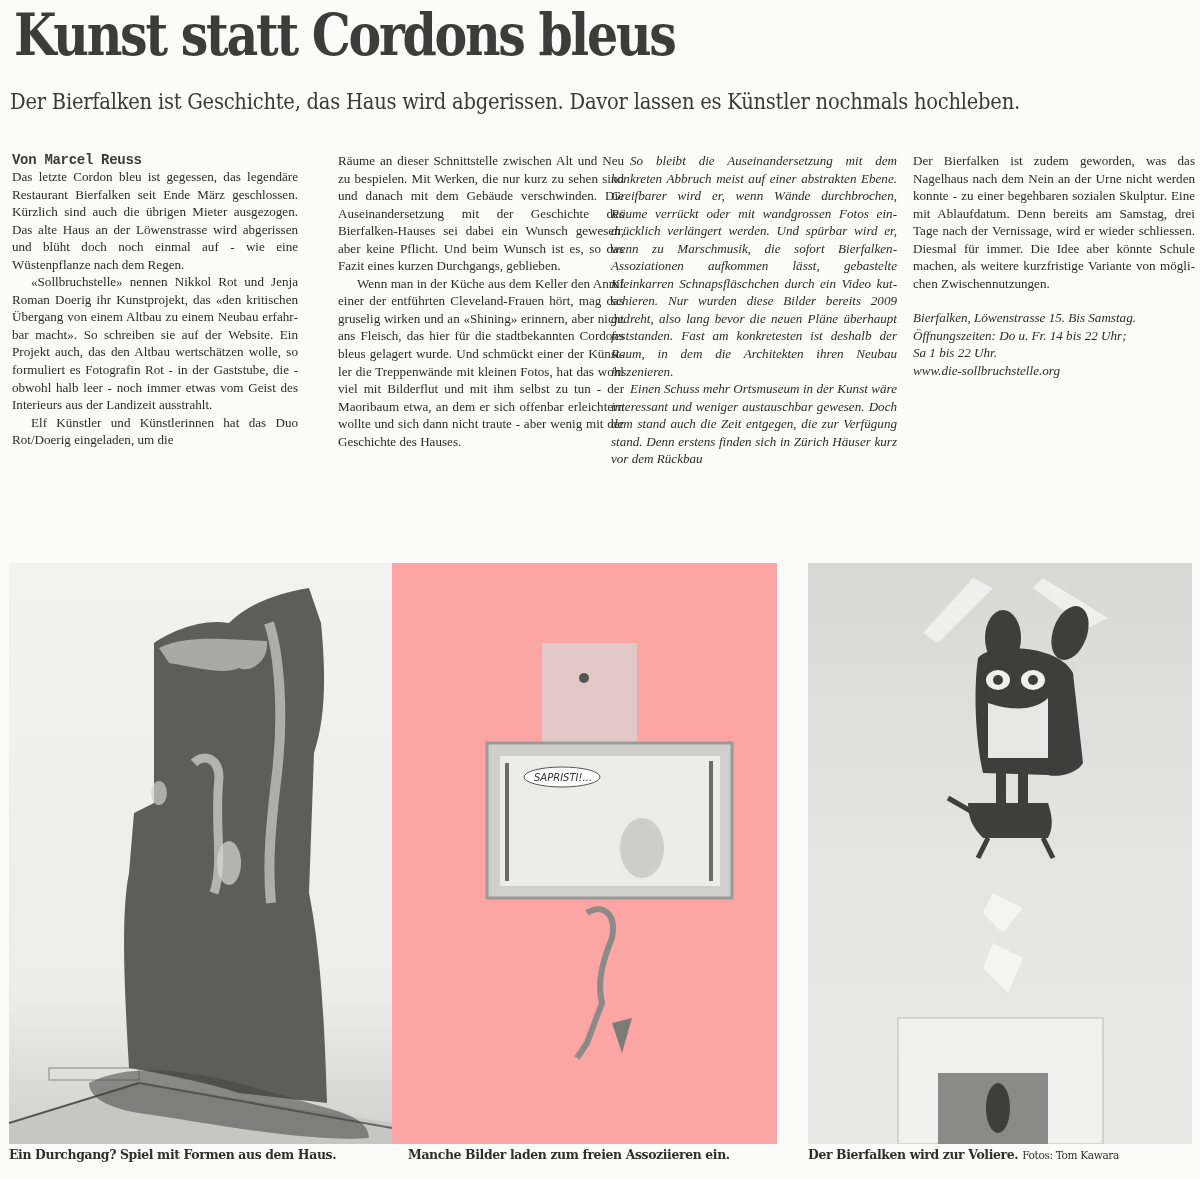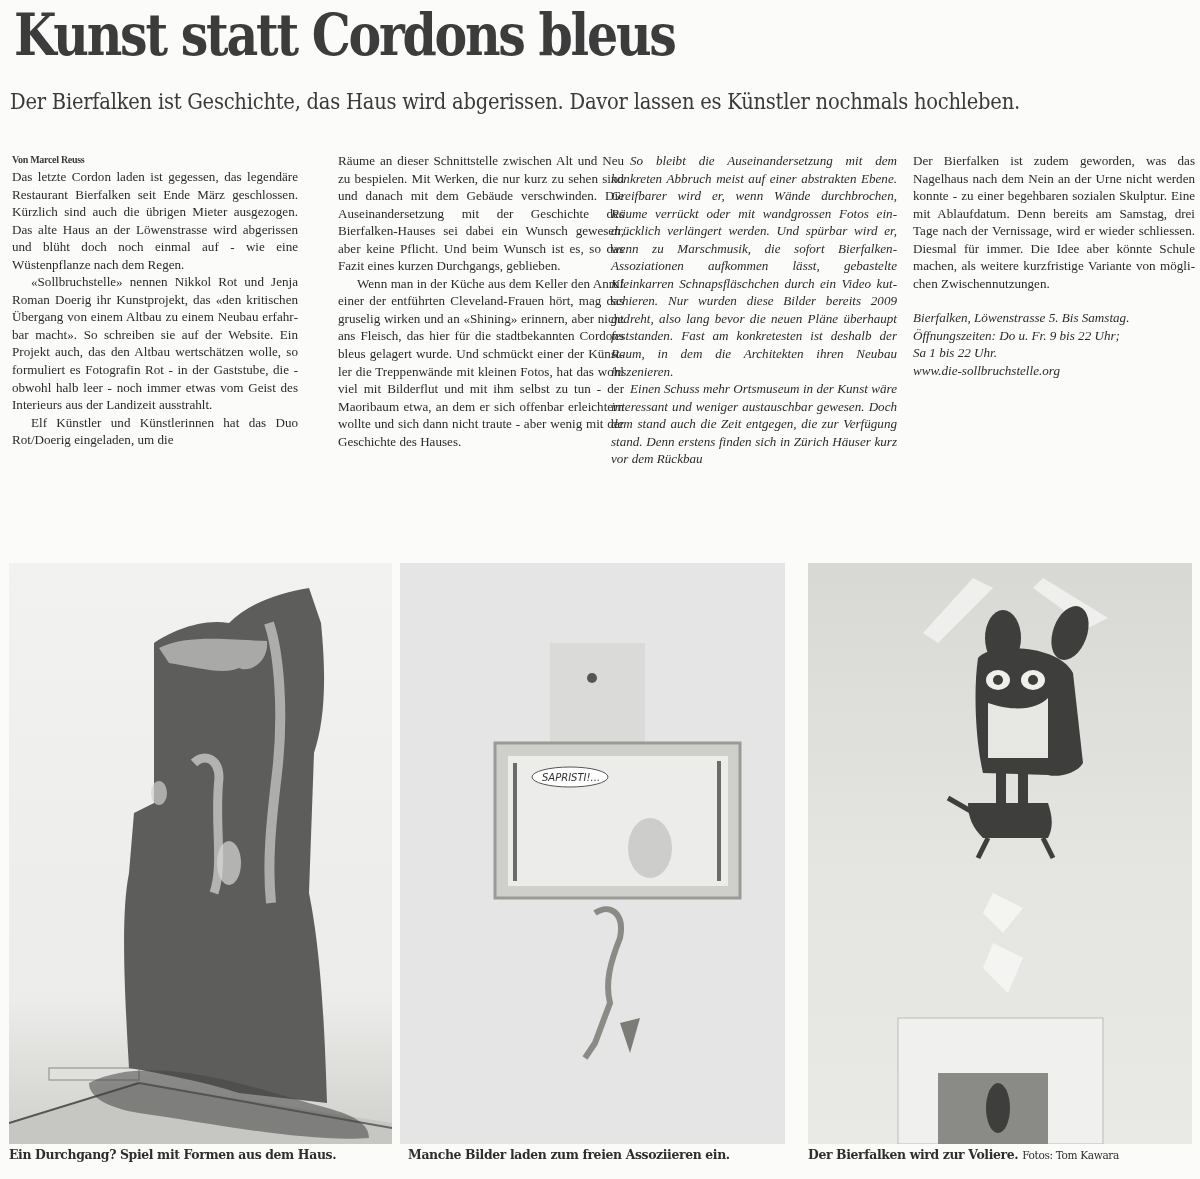--- a/index.html
+++ b/index.html
@@ -27,38 +27,38 @@
   .col {
     position: absolute; top: 152px; width: 286px;
     font-size: 13.1px; line-height: 17.55px;
     text-align: justify; color: #2a2a2a;
     font-family: "Liberation Serif", "DejaVu Serif", serif;
   }
   .col p { text-indent: 0; hyphens: manual; }
   .col p + p { text-indent: 19px; }
   .col p.noindent { text-indent: 0; }
   .byline {
-    font-family: Liberation Serif, serif;
-    font-weight: bold; font-size: 10px; line-height: 16px;
+    font-family: Liberation Mono, monospace;
+    font-weight: bold; font-size: 14px; line-height: 16px;
     color: #3a3a3a; letter-spacing: -0.3px;
   }
   .c1 { left: 12px; }
   .c2 { left: 311px; margin-left: 27px; }
   .c3 { left: 611px; font-style: italic; }
   .c4 { left: 913px; width: 282px; }
   .info { margin-top: 17px; font-style: italic; text-align: left; line-height: 17.55px; }
   .info div { text-indent: 0; }
 
   .photo {
     position: absolute; top: 563px; height: 581px;
     overflow: hidden;
     background: #e8e8e6;
   }
   .p1 { left: 9px; width: 383px; background: linear-gradient(180deg,#f2f2f0 0%,#ececea 75%,#cfcfcc 100%); }
-  .p2 { left: 400px; width: 385px; background: #e5e5e5; }
+  .p2 { left: 392px; width: 385px; background: #fca5a5; }
   .p3 { left: 808px; width: 384px; background: linear-gradient(180deg,#d8d8d5 0%,#e4e4e1 50%,#e9e9e6 100%); }
   .photo svg { position: absolute; left: 0; top: 0; width: 100%; height: 100%; }
 
   .caption {
     position: absolute; top: 1146px;
     font-family: "DejaVu Serif", "Liberation Serif", serif;
     font-weight: bold; font-size: 13.5px; color: #2e2e2e;
     white-space: nowrap; letter-spacing: -0.4px;
     transform: scaleX(0.92); transform-origin: left top;
   }
@@ -68,40 +68,40 @@
   .credit { font-weight: normal; font-size: 11.5px; }
 </style>
 </head>
 <body>
 
 <h1 class="headline">Kunst statt Cordons bleus</h1>
 <div class="subhead">Der Bierfalken ist Geschichte, das Haus wird abgerissen. Davor lassen es Künstler nochmals hochleben.</div>
 
 <div class="col c1">
   <div class="byline">Von Marcel Reuss</div>
-  <p class="noindent">Das letzte Cordon laden ist gegessen, das legendäre Restaurant Bierfalken seit Ende März geschlossen. Kürzlich sind auch die übrigen Mieter ausgezogen. Das alte Haus an der Löwenstrasse wird abgerissen und blüht doch noch einmal auf - wie eine Wüstenpflanze nach dem Regen.</p>
+  <p class="noindent">Das letzte Cordon bleu ist gegessen, das legendäre Restaurant Bierfalken seit Ende März geschlossen. Kürzlich sind auch die übrigen Mieter ausgezogen. Das alte Haus an der Löwenstrasse wird abgerissen und blüht doch noch einmal auf - wie eine Wüstenpflanze nach dem Regen.</p>
   <p>«Sollbruchstelle» nennen Nikkol Rot und Jenja Roman Doerig ihr Kunstpro­jekt, das «den kritischen Übergang von einem Altbau zu einem Neubau erfahr­bar macht». So schreiben sie auf der Website. Ein Projekt auch, das den Alt­bau wertschätzen wolle, so formuliert es Fotografin Rot - in der Gaststube, die - obwohl halb leer - noch immer etwas vom Geist des Interieurs aus der Landi­zeit ausstrahlt.</p>
   <p>Elf Künstler und Künstlerinnen hat das Duo Rot/Doerig eingeladen, um die</p>
 </div>
 
 <div class="col c2">
   <p class="noindent">Räume an dieser Schnittstelle zwischen Alt und Neu zu bespielen. Mit Werken, die nur kurz zu sehen sind und danach mit dem Gebäude verschwinden. Die Auseinandersetzung mit der Geschichte des Bierfalken-Hauses sei dabei ein Wunsch gewesen, aber keine Pflicht. Und beim Wunsch ist es, so das Fazit eines kurzen Durchgangs, geblieben.</p>
   <p>Wenn man in der Küche aus dem Kel­ler den Anruf einer der entführten Cleve­land-Frauen hört, mag das gruselig wir­ken und an «Shining» erinnern, aber nicht ans Fleisch, das hier für die stadt­bekannten Cordons bleus gelagert wurde. Und schmückt einer der Künst­ler die Treppenwände mit kleinen Fotos, hat das wohl viel mit Bilderflut und mit ihm selbst zu tun - der Maoribaum etwa, an dem er sich offenbar erleichtern wollte und sich dann nicht traute - aber wenig mit der Geschichte des Hauses.</p>
 </div>
 
 <div class="col c3">
   <p style="text-indent:19px">So bleibt die Auseinandersetzung mit dem konkreten Abbruch meist auf einer abstrakten Ebene. Greifbarer wird er, wenn Wände durchbrochen, Räume ver­rückt oder mit wandgrossen Fotos ein­drücklich verlängert werden. Und spür­bar wird er, wenn zu Marschmusik, die sofort Bierfalken-Assoziationen aufkom­men lässt, gebastelte Kleinkarren Schnapsfläschchen durch ein Video kut­schieren. Nur wurden diese Bilder be­reits 2009 gedreht, also lang bevor die neuen Pläne überhaupt feststanden. Fast am konkretesten ist deshalb der Raum, in dem die Architekten ihren Neubau inszenieren.</p>
   <p>Einen Schuss mehr Ortsmuseum in der Kunst wäre interessant und weniger austauschbar gewesen. Doch dem stand auch die Zeit entgegen, die zur Verfü­gung stand. Denn erstens finden sich in Zürich Häuser kurz vor dem Rückbau</p>
 </div>
 
 <div class="col c4">
   <p>Der Bierfalken ist zudem geworden, was das Nagelhaus nach dem Nein an der Urne nicht werden konnte - zu einer begehbaren sozialen Skulptur. Eine mit Ablaufdatum. Denn bereits am Samstag, drei Tage nach der Vernissage, wird er wieder schliessen. Diesmal für immer. Die Idee aber könnte Schule machen, als weitere kurzfristige Variante von mögli­chen Zwischennutzungen.</p>
   <div class="info">
-    <div>Bierfalken, Löwenstrasse 5. Bis Samstag.</div>
-    <div>Öffnungszeiten: Do u. Fr. 9 bis 22 Uhr;</div>
+    <div>Bierfalken, Löwenstrasse 15. Bis Samstag.</div>
+    <div>Öffnungszeiten: Do u. Fr. 14 bis 22 Uhr;</div>
     <div>Sa 1 bis 22 Uhr.</div>
     <div>www.die-sollbruchstelle.org</div>
   </div>
 </div>
 
 <div class="photo p1">
   <svg viewBox="0 0 383 581" preserveAspectRatio="none">
     <polygon points="0,560 130,520 383,560 383,581 0,581" fill="#c6c6c3"></polygon>
     <line x1="0" y1="560" x2="130" y2="520" stroke="#555" stroke-width="2"></line>
     <line x1="130" y1="520" x2="383" y2="565" stroke="#666" stroke-width="2"></line>

